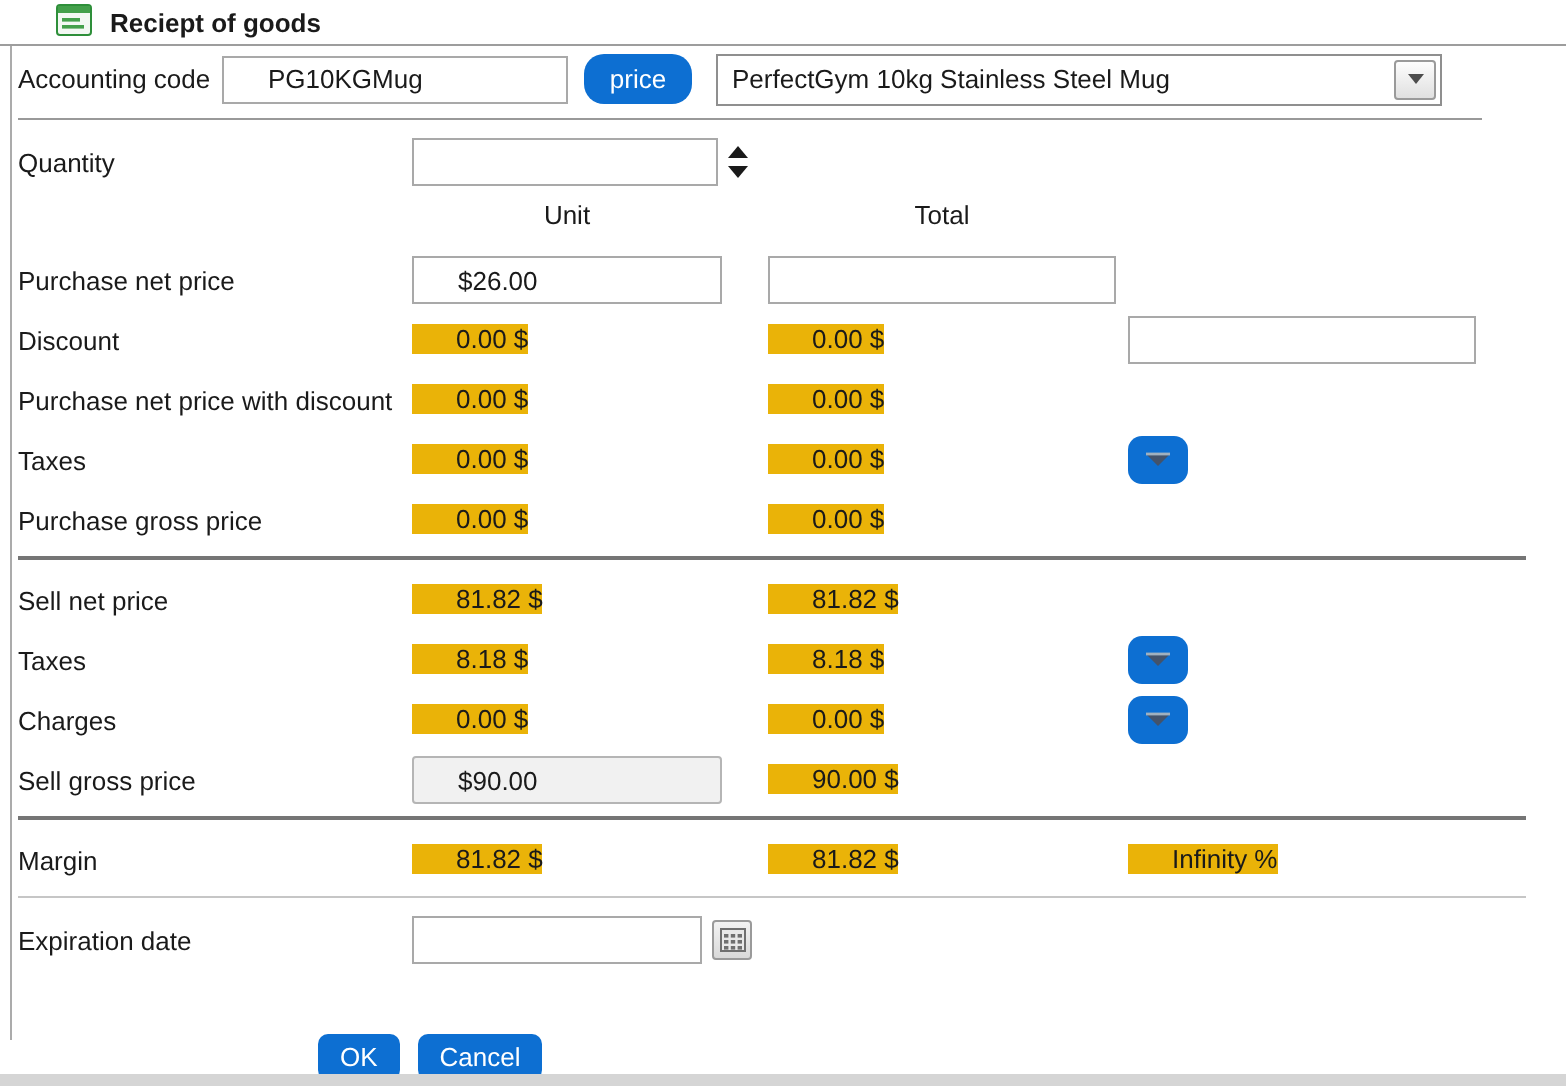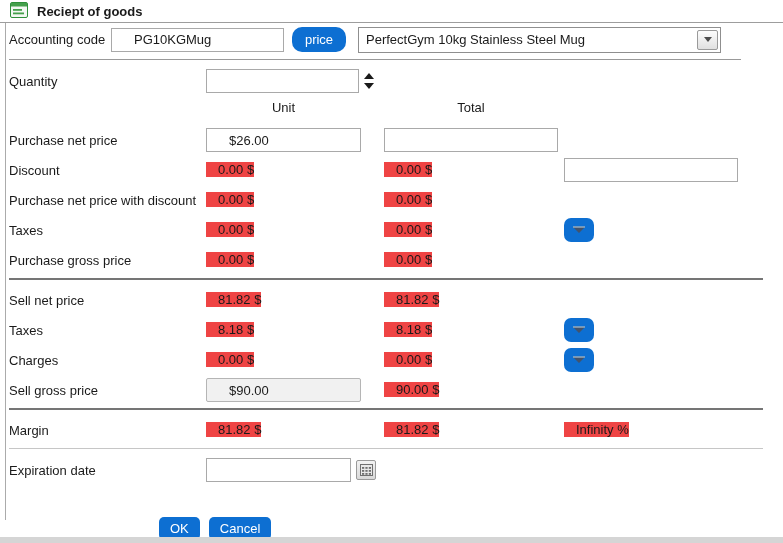--- a/index.html
+++ b/index.html
@@ -5,37 +5,37 @@
   * { margin:0; padding:0; box-sizing:border-box; }
   html,body { width:783px; height:543px; }
   body {
     font-family:"Liberation Sans", sans-serif;
     font-size:13px; color:#1a1a1a; background:#ffffff;
     position:relative; overflow:hidden;
   }
   
   .titlebar {
     display:flex; align-items:center; gap:9px;
-    height:23px; padding-left:10px;
+    height:23px; padding-left:28px;
     border-bottom:1px solid #9d9d9d;
   }
   .titlebar .title { font-weight:bold; font-size:13px; }
   
   .dialog-body {
     margin-left:5px; border-left:1px solid #ababab;
     padding:0 0 0 3px; height:497px;
   }
   .row { display:flex; align-items:center; height:24px; margin-bottom:6px; }
   .c-label { width:197px; white-space:nowrap; overflow:hidden; }
   .c-unit  { width:155px; margin-right:23px; }
   .c-total { width:174px; margin-right:6px; }
   .c-extra { width:174px; }
   .cell {
-    background:#ef4444; height:24px; line-height:24px;
-    padding-left:12px; width:100%;
+    background:#eab308; height:24px; line-height:24px;
+    padding-left:22px; width:100%;
   }
   input[type="text"] {
     font-family:"Liberation Sans", sans-serif; font-size:13px; color:#1a1a1a;
     border:1px solid #a9a9a9; height:24px; padding:0 22px; width:100%;
     outline:none; background:#fff;
   }
   input.readonly-look { background:#f1f1f1; border:1px solid #b5b5b5; border-radius:2px; }
   
   .acct-row { display:flex; align-items:center; height:33px; }
   .acct-row .lbl { width:102px; }

